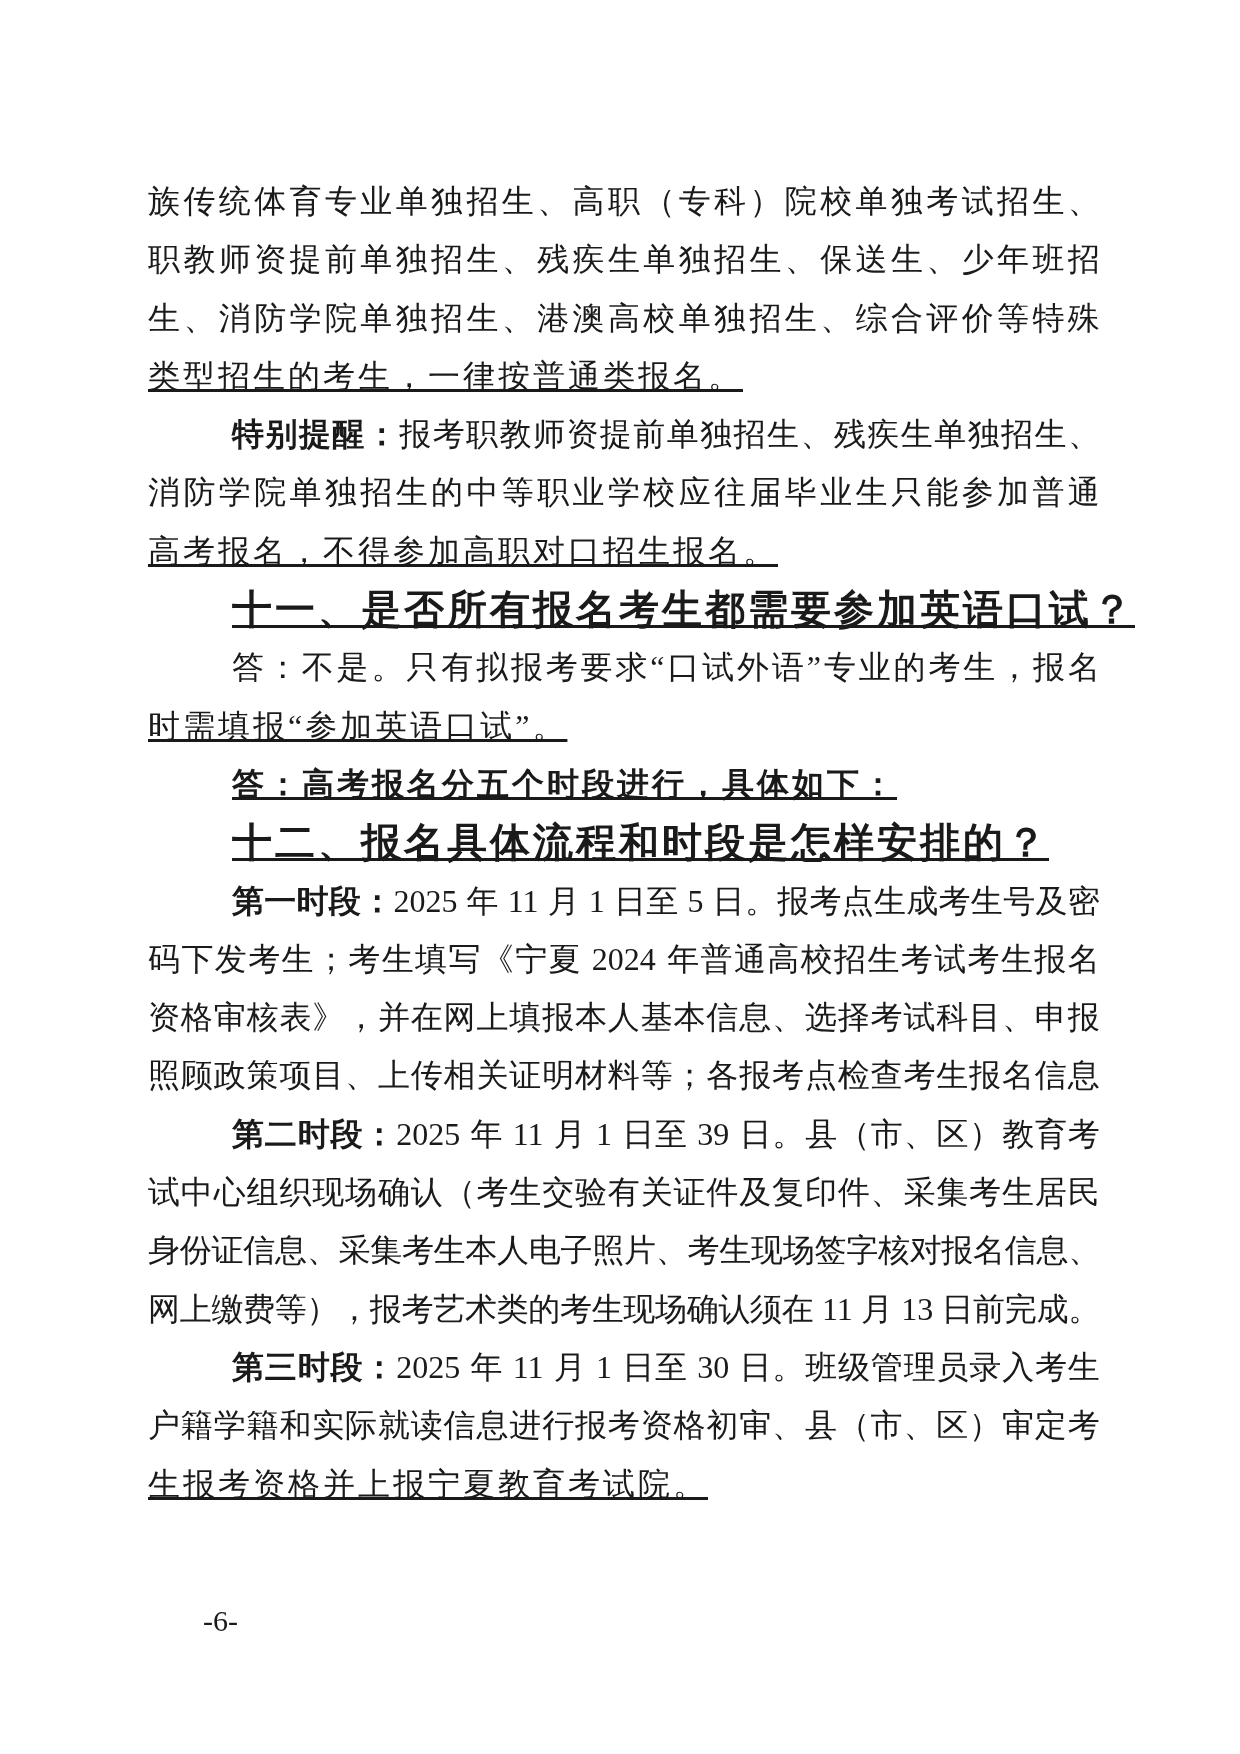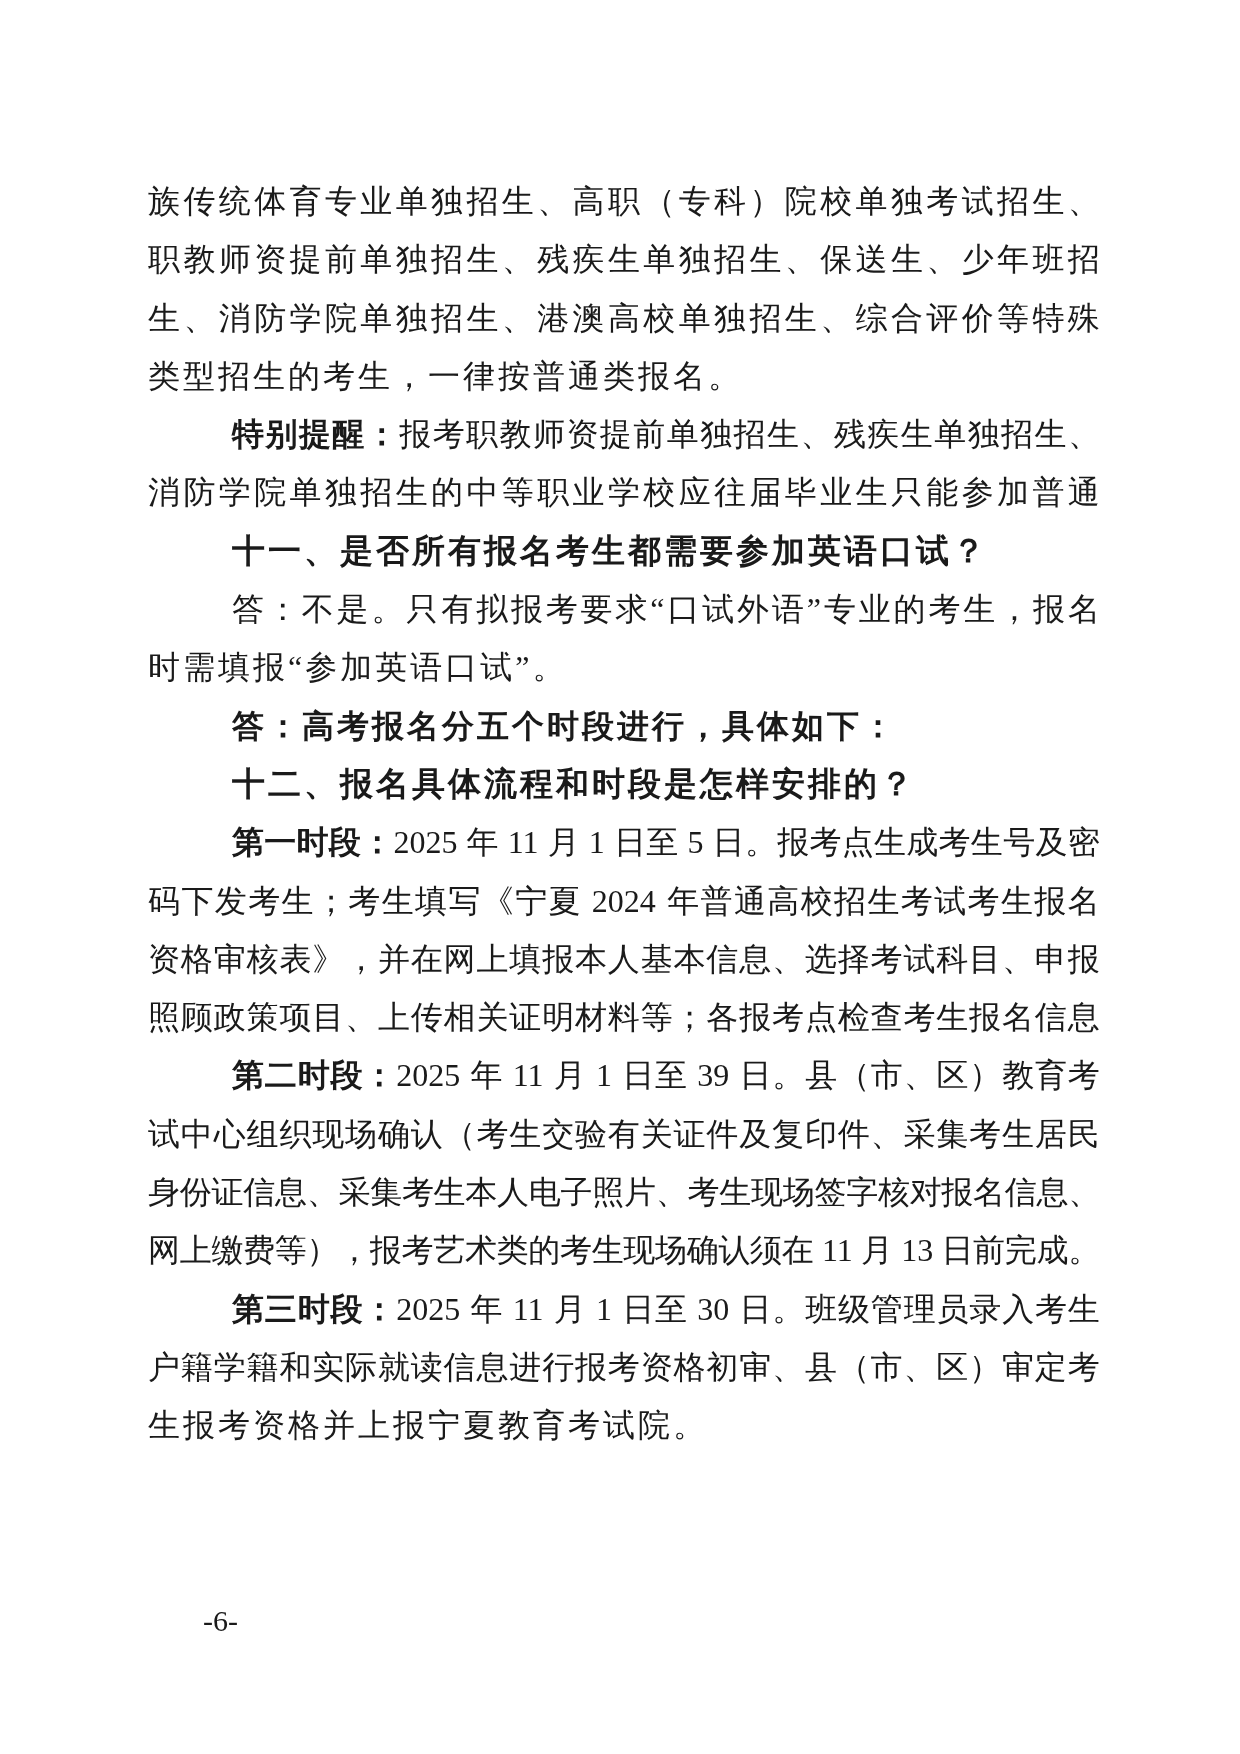--- a/index.html
+++ b/index.html
@@ -28,32 +28,32 @@
   .line.fill {
     display: flex;
     justify-content: space-between;
     align-items: baseline;
   }
   .line.fill > span {
     min-width: 0;
     flex-shrink: 1;
     line-height: 58.3px;
   }
-  .line.loose { letter-spacing: 3px; }
+  .line.loose { letter-spacing: 3px; text-decoration: underline; }
   .line.indent { padding-left: 84px; }
   .t-body { font-family: "Liberation Serif", "DejaVu Serif", serif; }
   .t-bserif { font-family: "Liberation Serif", "DejaVu Serif", serif; font-weight: bold; }
   .t-bsans {
     font-family: "Liberation Sans", "DejaVu Sans", sans-serif;
     font-weight: bold;
   }
   .t-heading {
     font-family: "Liberation Sans", "DejaVu Sans", sans-serif;
     font-weight: bold;
-    font-size: 33px;
+    font-size: 40px;
     margin-top: 24px;
   }
   .sp {
     display: inline-block;
     width: 8.6px;
     flex-shrink: 2;
     overflow: hidden;
   }
   .footer {
     position: absolute;
@@ -208,20 +208,21 @@
         <span class="t-body">毕</span>
         <span class="t-body">业</span>
         <span class="t-body">生</span>
         <span class="t-body">只</span>
         <span class="t-body">能</span>
         <span class="t-body">参</span>
         <span class="t-body">加</span>
         <span class="t-body">普</span>
         <span class="t-body">通</span>
       </div>
+      <div class="line loose"><span class="t-body">高考报名，不得参加高职对口招生报名。</span></div>
       <div class="line loose indent"><span class="t-heading">十一、是否所有报名考生都需要参加英语口试？</span></div>
       <div class="line fill indent">
         <span class="t-body">答</span>
         <span class="t-body">：</span>
         <span class="t-body">不</span>
         <span class="t-body">是</span>
         <span class="t-body">。</span>
         <span class="t-body">只</span>
         <span class="t-body">有</span>
         <span class="t-body">拟</span>

